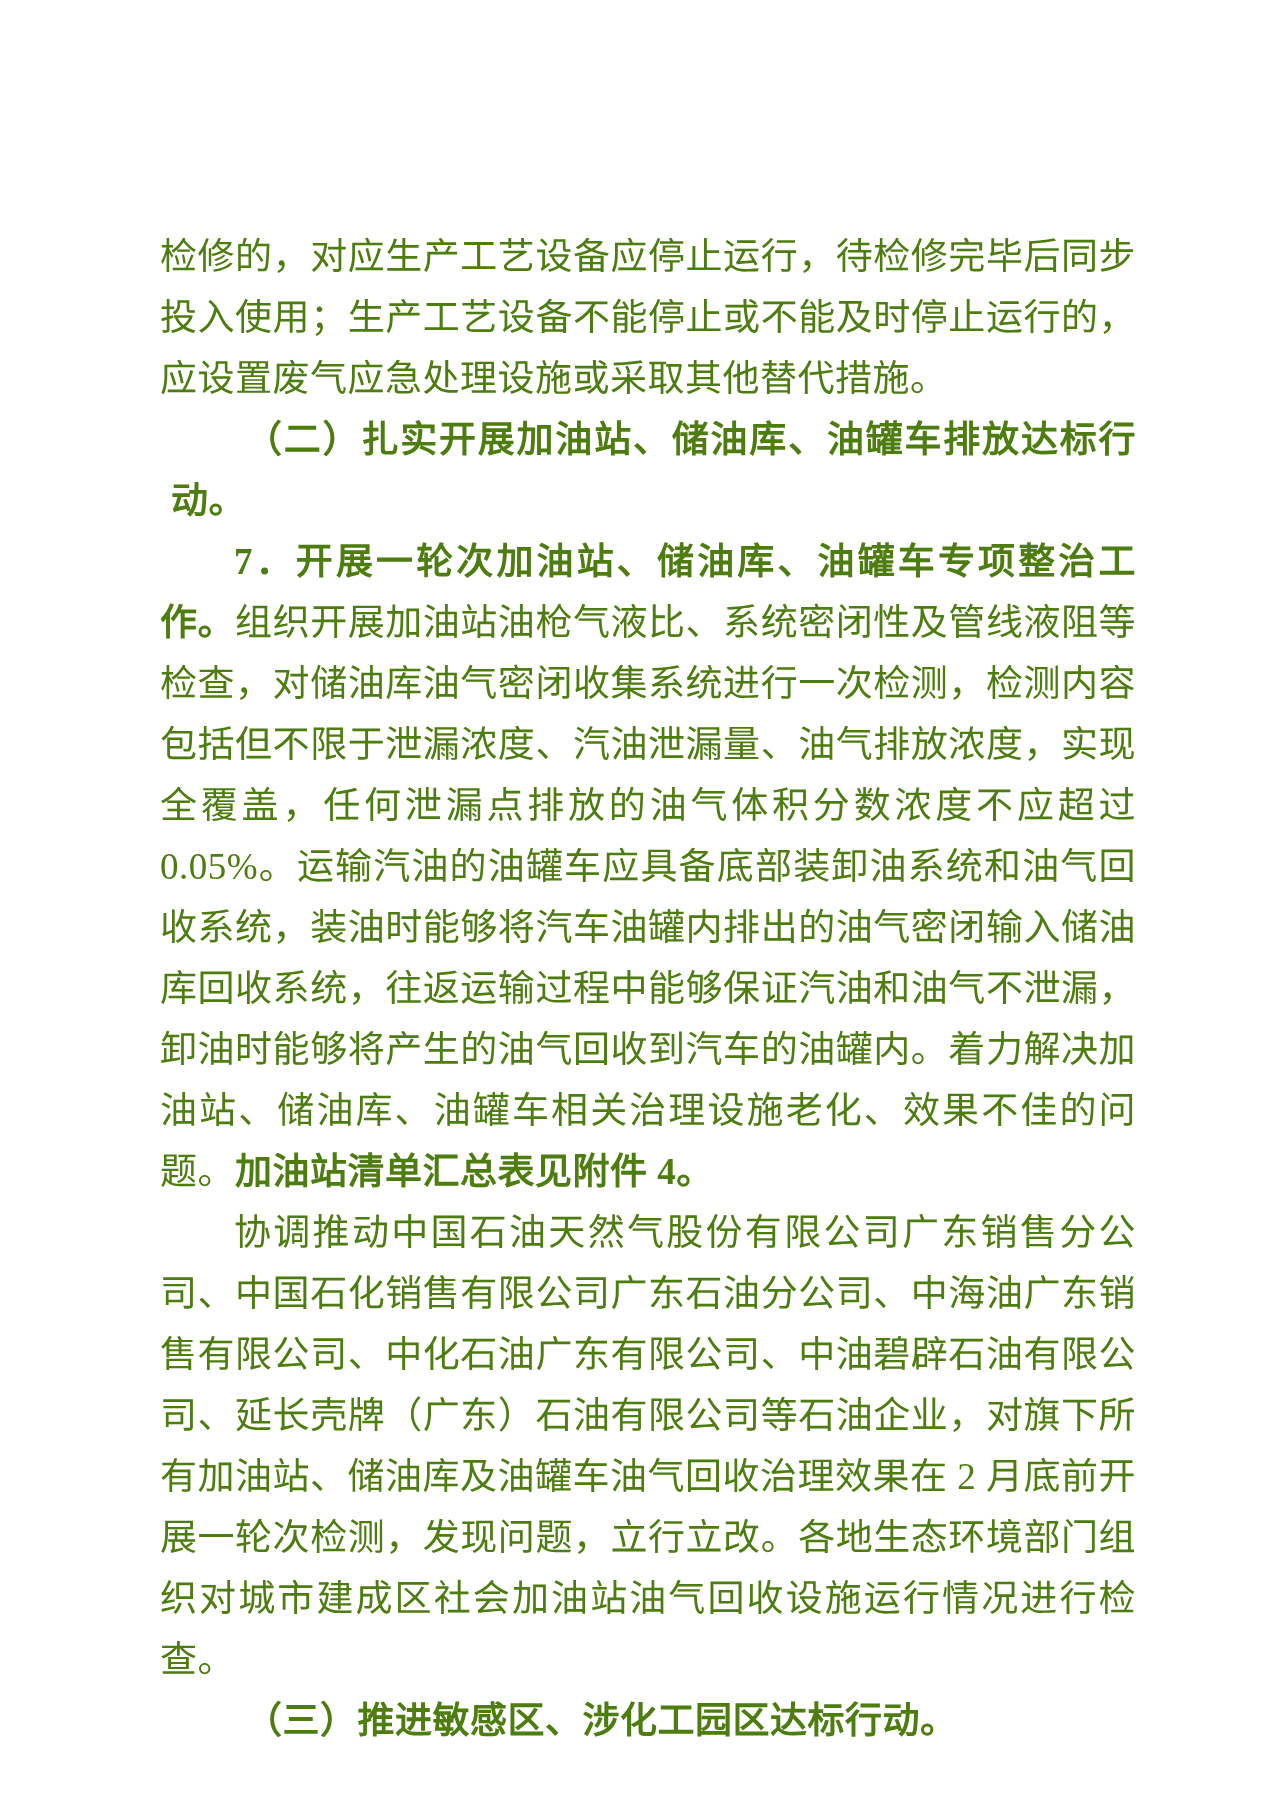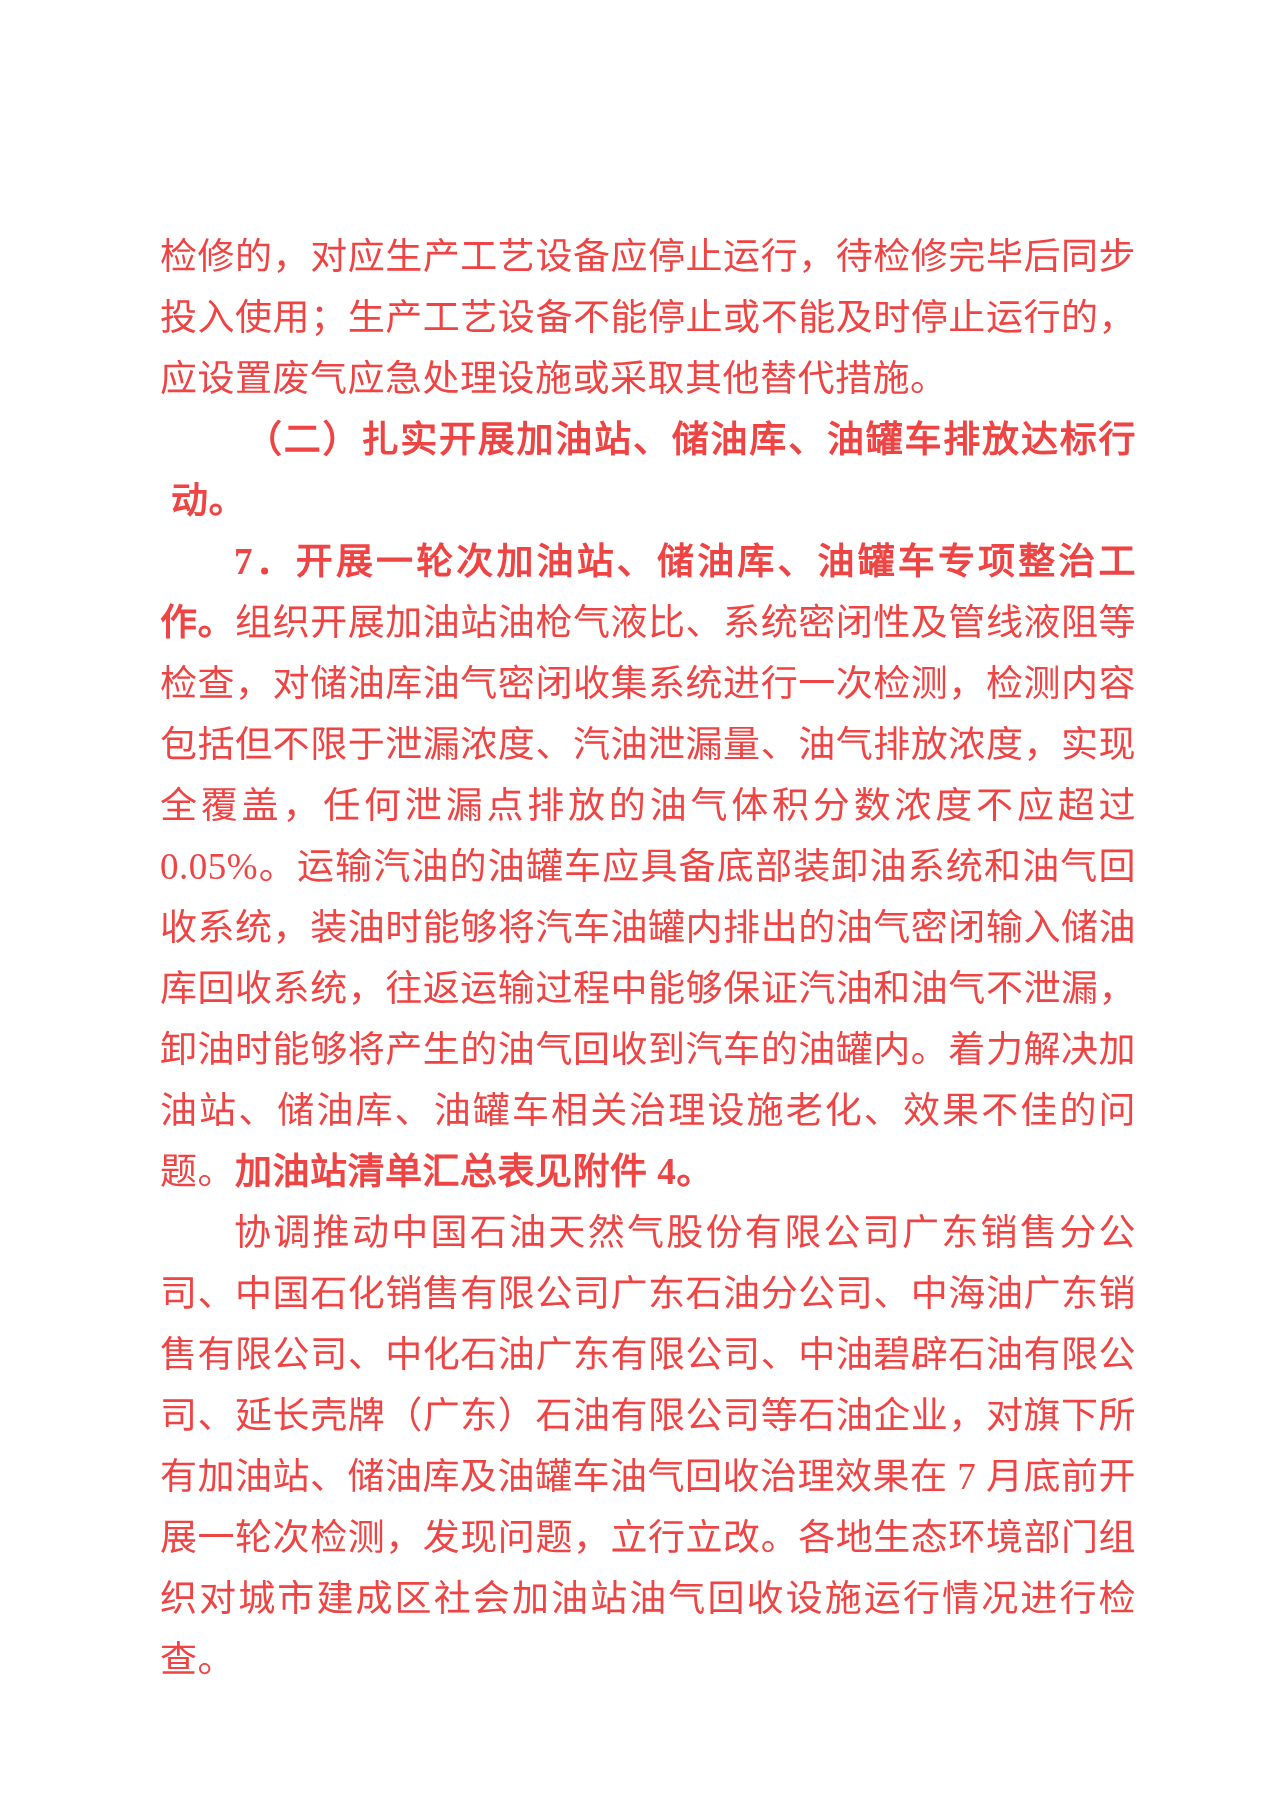--- a/index.html
+++ b/index.html
@@ -40,19 +40,20 @@
   }
   p.para-subheading {
     font-weight: bold;
     margin-left: 11px;
   }
 </style>
 </head>
 <body>
 
 <div class="page" style="background: rgb(255, 255, 255);">
-  <div class="text-block" style="color: #ef4444;">
+  <div class="text-block" style="color: #4d7c0f;">
       <p class="para-body"><span class="seg-regular">检修的，对应生产工艺设备应停止运行，待检修完毕后同步投入使用；生产工艺设备不能停止或不能及时停止运行的，应设置废气应急处理设施或采取其他替代措施。</span></p>
       <p class="para-indent para-subheading"><span class="seg-bold">（二）扎实开展加油站、储油库、油罐车排放达标行动。</span></p>
       <p class="para-indent para-body"><span class="seg-bold">7．开展一轮次加油站、储油库、油罐车专项整治工作。</span><span class="seg-regular">组织开展加油站油枪气液比、系统密闭性及管线液阻等检查，对储油库油气密闭收集系统进行一次检测，检测内容包括但不限于泄漏浓度、汽油泄漏量、油气排放浓度，实现全覆盖，任何泄漏点排放的油气体积分数浓度不应超过 0.05%。运输汽油的油罐车应具备底部装卸油系统和油气回收系统，装油时能够将汽车油罐内排出的油气密闭输入储油库回收系统，往返运输过程中能够保证汽油和油气不泄漏，卸油时能够将产生的油气回收到汽车的油罐内。着力解决加油站、储油库、油罐车相关治理设施老化、效果不佳的问题。</span><span class="seg-bold">加油站清单汇总表见附件 4。</span></p>
-      <p class="para-indent para-body"><span class="seg-regular">协调推动中国石油天然气股份有限公司广东销售分公司、中国石化销售有限公司广东石油分公司、中海油广东销售有限公司、中化石油广东有限公司、中油碧辟石油有限公司、延长壳牌（广东）石油有限公司等石油企业，对旗下所有加油站、储油库及油罐车油气回收治理效果在 7 月底前开展一轮次检测，发现问题，立行立改。各地生态环境部门组织对城市建成区社会加油站油气回收设施运行情况进行检查。</span></p>
+      <p class="para-indent para-body"><span class="seg-regular">协调推动中国石油天然气股份有限公司广东销售分公司、中国石化销售有限公司广东石油分公司、中海油广东销售有限公司、中化石油广东有限公司、中油碧辟石油有限公司、延长壳牌（广东）石油有限公司等石油企业，对旗下所有加油站、储油库及油罐车油气回收治理效果在 2 月底前开展一轮次检测，发现问题，立行立改。各地生态环境部门组织对城市建成区社会加油站油气回收设施运行情况进行检查。</span></p>
+      <p class="para-indent para-subheading"><span class="seg-bold">（三）推进敏感区、涉化工园区达标行动。</span></p>
     </div>
 </div>
 
 </body></html>

